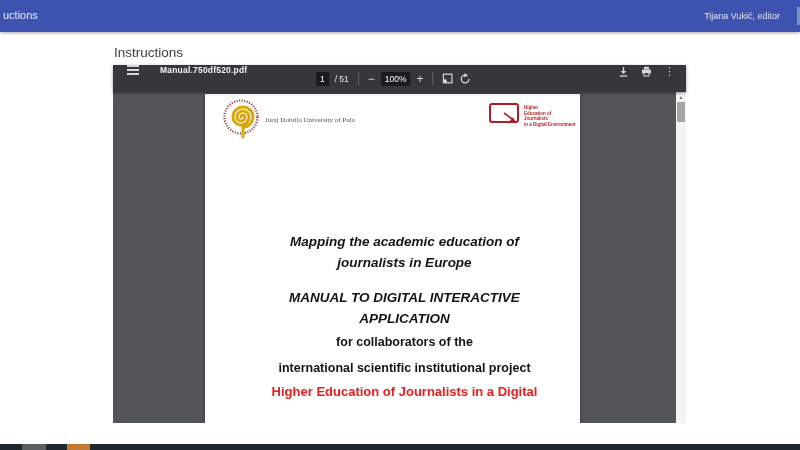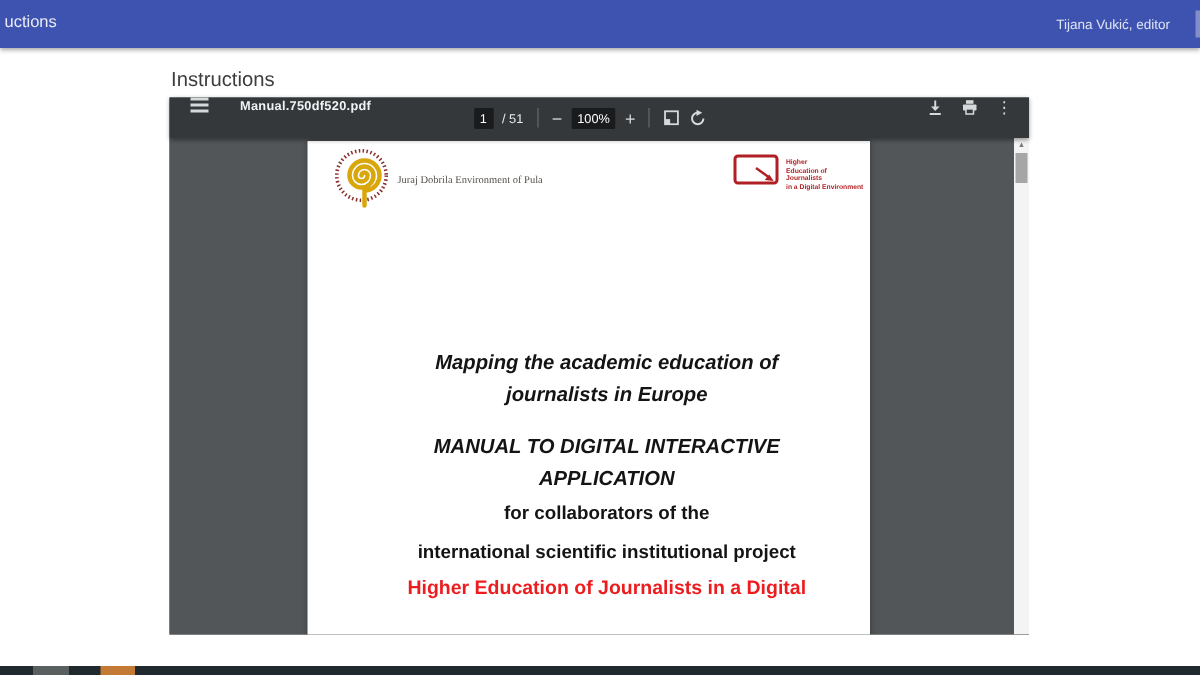--- a/index.html
+++ b/index.html
@@ -138,21 +138,21 @@
 
       <div class="pdf-page">
 
         <div class="doc-header">
           <span class="spiral-wrap">
             <svg width="42" height="44" viewBox="0 0 42 44">
               <circle cx="20" cy="19" r="16.5" fill="none" stroke="#8a3030" stroke-width="2.4" stroke-dasharray="1 1.6"></circle>
               <path d="M20 19 a2 2 0 0 1 4 0 a4 4 0 0 1 -8 0 a6 6 0 0 1 12 0 a8 8 0 0 1 -16 0 a10 10 0 0 1 20 0 a10 10 0 0 1 -10 10 l0 10" fill="none" stroke="#d9a70b" stroke-width="3" stroke-linecap="round"></path>
             </svg>
           </span>
-          <span class="univ-label">Juraj Dobrila Environment of Pula</span>
+          <span class="univ-label">Juraj Dobrila University of Pula</span>
 
           <span class="proj-logo-rect"></span>
           <span class="proj-logo-cursor">
             <svg width="14" height="12" viewBox="0 0 14 12">
               <path d="M1 1 L10 7.5" stroke="#b01f24" stroke-width="1.6"></path>
               <polygon points="12.8,9.6 6.8,9.0 9.8,5.4" fill="#b01f24"></polygon>
             </svg>
           </span>
           <span class="proj-logo-text">
             <span style="display:block">Higher</span>

